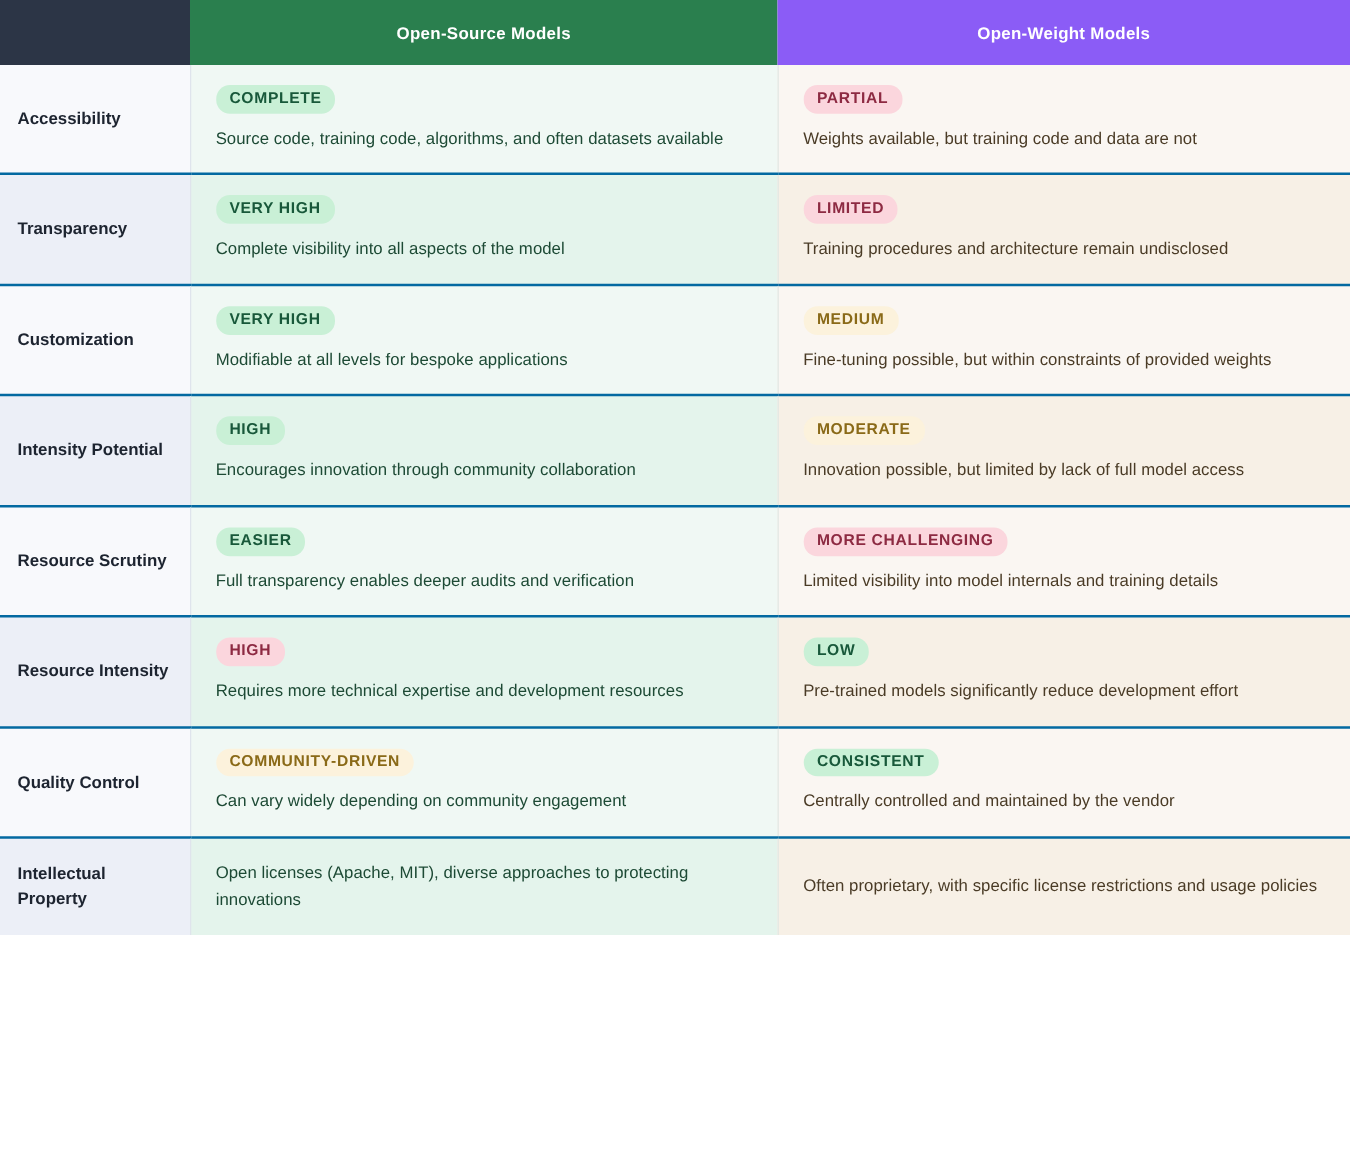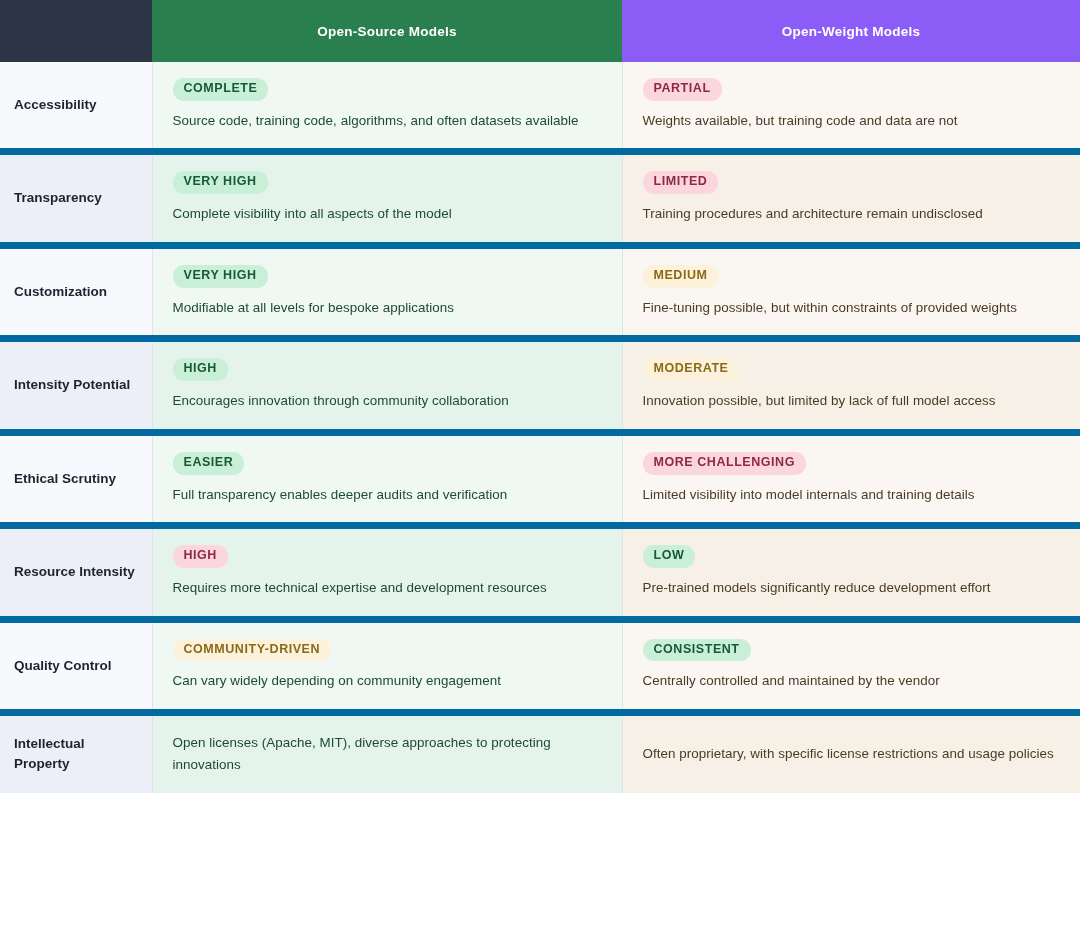--- a/index.html
+++ b/index.html
@@ -19,38 +19,38 @@
     table-layout: fixed;
   }
 
   
   .col-feature  { width: 152px; }
   .col-os       { width: 470px; }
   .col-ow       { width: 458px; }
 
   
   thead th {
-    height: 62px;
+    height: 52px;
     padding: 0 14px;
     font-size: 13.5px;
     font-weight: bold;
     letter-spacing: 0.25px;
     color: #ffffff;
     text-align: center;
     vertical-align: middle;
   }
   th.head-feature { background: #2c3546; }
   th.head-os      { background: #2a7f4e; }
   th.head-ow      { background: #8b5cf6; }
 
   
   tbody td {
     vertical-align: middle;
     padding: 16px 20px 17px 20px;
-    border-top: 7px solid #0369a1;
+    border-top: 2px solid #0369a1;
   }
 
   td.cell-feature {
     font-size: 13.5px;
     font-weight: bold;
     color: #1d2430;
     line-height: 1.45;
     padding-left: 14px;
     padding-right: 10px;
     border-right: 1px solid #dfe4ec;
@@ -129,21 +129,21 @@
         <td class="cell-feature">Customization</td>
         <td class="cell-os"><span class="badge badge-green">VERY HIGH</span><span class="desc desc-os cell-inner">Modifiable at all levels for bespoke applications</span></td>
         <td class="cell-ow"><span class="badge badge-amber">MEDIUM</span><span class="desc desc-ow cell-inner">Fine-tuning possible, but within constraints of provided weights</span></td>
       </tr>
       <tr>
         <td class="cell-feature">Intensity Potential</td>
         <td class="cell-os"><span class="badge badge-green">HIGH</span><span class="desc desc-os cell-inner">Encourages innovation through community collaboration</span></td>
         <td class="cell-ow"><span class="badge badge-amber">MODERATE</span><span class="desc desc-ow cell-inner">Innovation possible, but limited by lack of full model access</span></td>
       </tr>
       <tr>
-        <td class="cell-feature">Ethical Scrutiny</td>
+        <td class="cell-feature">Resource Scrutiny</td>
         <td class="cell-os"><span class="badge badge-green">EASIER</span><span class="desc desc-os cell-inner">Full transparency enables deeper audits and verification</span></td>
         <td class="cell-ow"><span class="badge badge-pink">MORE CHALLENGING</span><span class="desc desc-ow cell-inner">Limited visibility into model internals and training details</span></td>
       </tr>
       <tr>
         <td class="cell-feature">Resource Intensity</td>
         <td class="cell-os"><span class="badge badge-pink">HIGH</span><span class="desc desc-os cell-inner">Requires more technical expertise and development resources</span></td>
         <td class="cell-ow"><span class="badge badge-green">LOW</span><span class="desc desc-ow cell-inner">Pre-trained models significantly reduce development effort</span></td>
       </tr>
       <tr>
         <td class="cell-feature">Quality Control</td>

